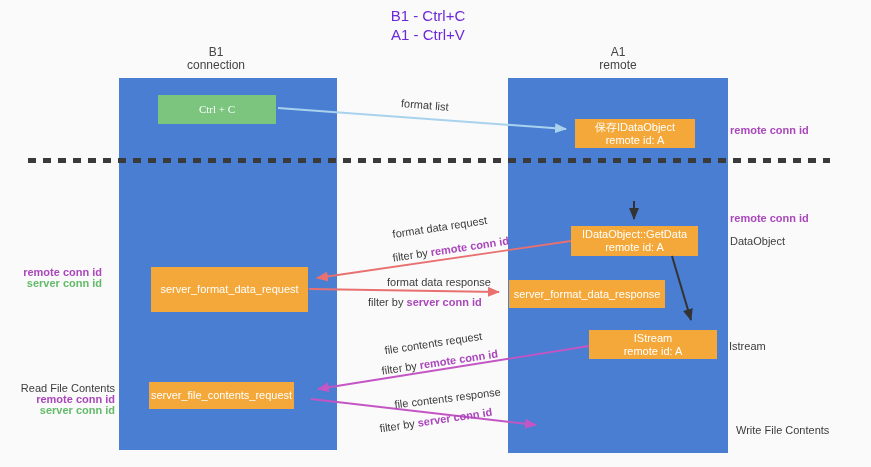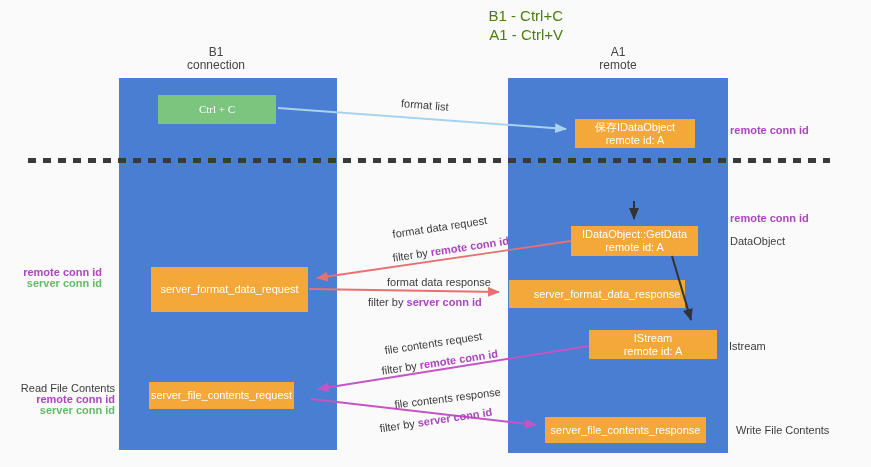--- a/index.html
+++ b/index.html
@@ -4,22 +4,22 @@
 <style>
   :root{
     --page-bg:#fafafa; --lane-blue:#4a7ed2; --node-green:#7cc57e; --node-orange:#f5a83a;
     --arrow-blue:#a9d2ee; --arrow-red:#e97070; --arrow-magenta:#c455c4; --arrow-black:#333333;
     --text-dark:#3c3c3c; --text-purple:#ab47bc; --text-green:#63bb6a; --dash-color:#3a3a3a;
   }
   html,body{margin:0;padding:0;}
   body{font-family:"Liberation Sans",sans-serif;}
   #canvas{position:relative;width:871px;height:467px;background:var(--page-bg);overflow:hidden;}
 
-  .title{position:absolute;left:293px;top:6px;width:270px;text-align:right;
-         font-size:15px;line-height:19px;color:#4d7c0f;z-index:5;}
+  .title{position:absolute;left:293px;top:6px;width:270px;text-align:center;
+         font-size:15px;line-height:19px;color:#6d28d9;z-index:5;}
   .lane-header{position:absolute;width:120px;text-align:center;font-size:12px;
                line-height:13px;color:#444;z-index:5;}
   .lane{position:absolute;background:var(--lane-blue);z-index:1;}
 
   .dashline{position:absolute;left:28px;top:158px;width:802px;height:5px;z-index:2;
             background:repeating-linear-gradient(90deg,var(--dash-color) 0 8px,transparent 8px 15px);}
 
   .node{position:absolute;z-index:3;color:#fff;font-size:11px;line-height:13px;
         display:flex;flex-direction:column;align-items:center;justify-content:center;
         text-align:center;white-space:nowrap;}
@@ -73,36 +73,33 @@
 
   <div class="node orange-node" style="left:571px;top:226px;width:127px;height:30px;">
     <span>IDataObject::GetData</span>
     <span>remote id: A</span>
   </div>
 
   <div class="node orange-node" style="left:151px;top:267px;width:157px;height:45px;text-align:center;">
     <span>server_format_data_request</span>
   </div>
 
-  <div class="node orange-node" style="left:509px;top:280px;width:156px;height:28px;padding-left:20px;">
+  <div class="node orange-node" style="left:509px;top:280px;width:156px;height:28px;">
     <span>server_format_data_response</span>
   </div>
 
   <div class="node orange-node" style="left:589px;top:330px;width:128px;height:29px;">
     <span>IStream</span>
     <span>remote id: A</span>
   </div>
 
   <div class="node orange-node" style="left:149px;top:382px;width:145px;height:27px;">
     <span>server_file_contents_request</span>
   </div>
 
-  <div class="node orange-node" style="left:545px;top:417px;width:161px;height:26px;">
-    <span>server_file_contents_response</span>
-  </div>
 
   <svg class="arrows" width="871" height="467" viewBox="0 0 871 467">
     <defs>
       <marker id="mk-blue" markerUnits="userSpaceOnUse" markerWidth="12" markerHeight="10" refX="11" refY="5" orient="auto">
         <path d="M0,0 L12,5 L0,10 z" style="fill:var(--arrow-blue)"></path>
       </marker>
       <marker id="mk-black" markerUnits="userSpaceOnUse" markerWidth="12" markerHeight="10" refX="11" refY="5" orient="auto">
         <path d="M0,0 L12,5 L0,10 z" style="fill:var(--arrow-black)"></path>
       </marker>
       <marker id="mk-red" markerUnits="userSpaceOnUse" markerWidth="12" markerHeight="10" refX="11" refY="5" orient="auto">

